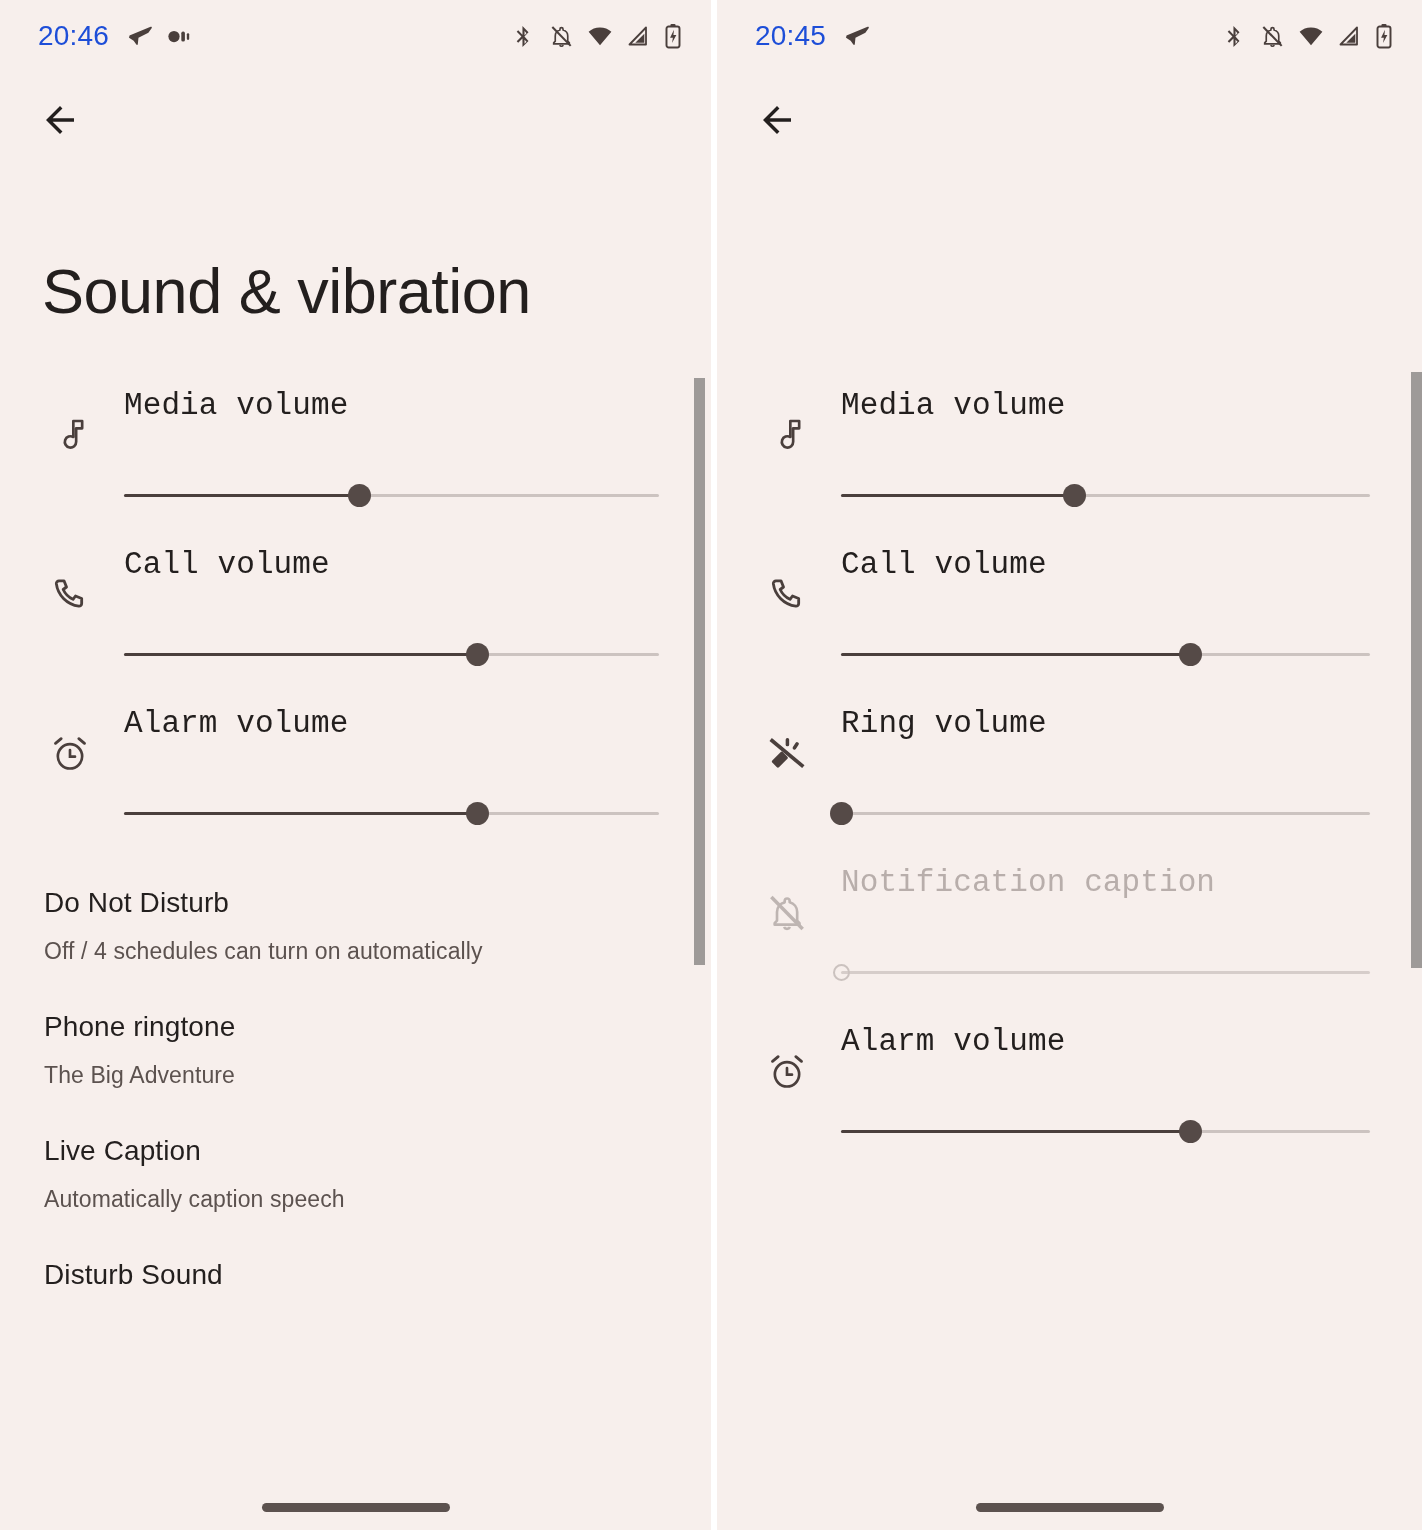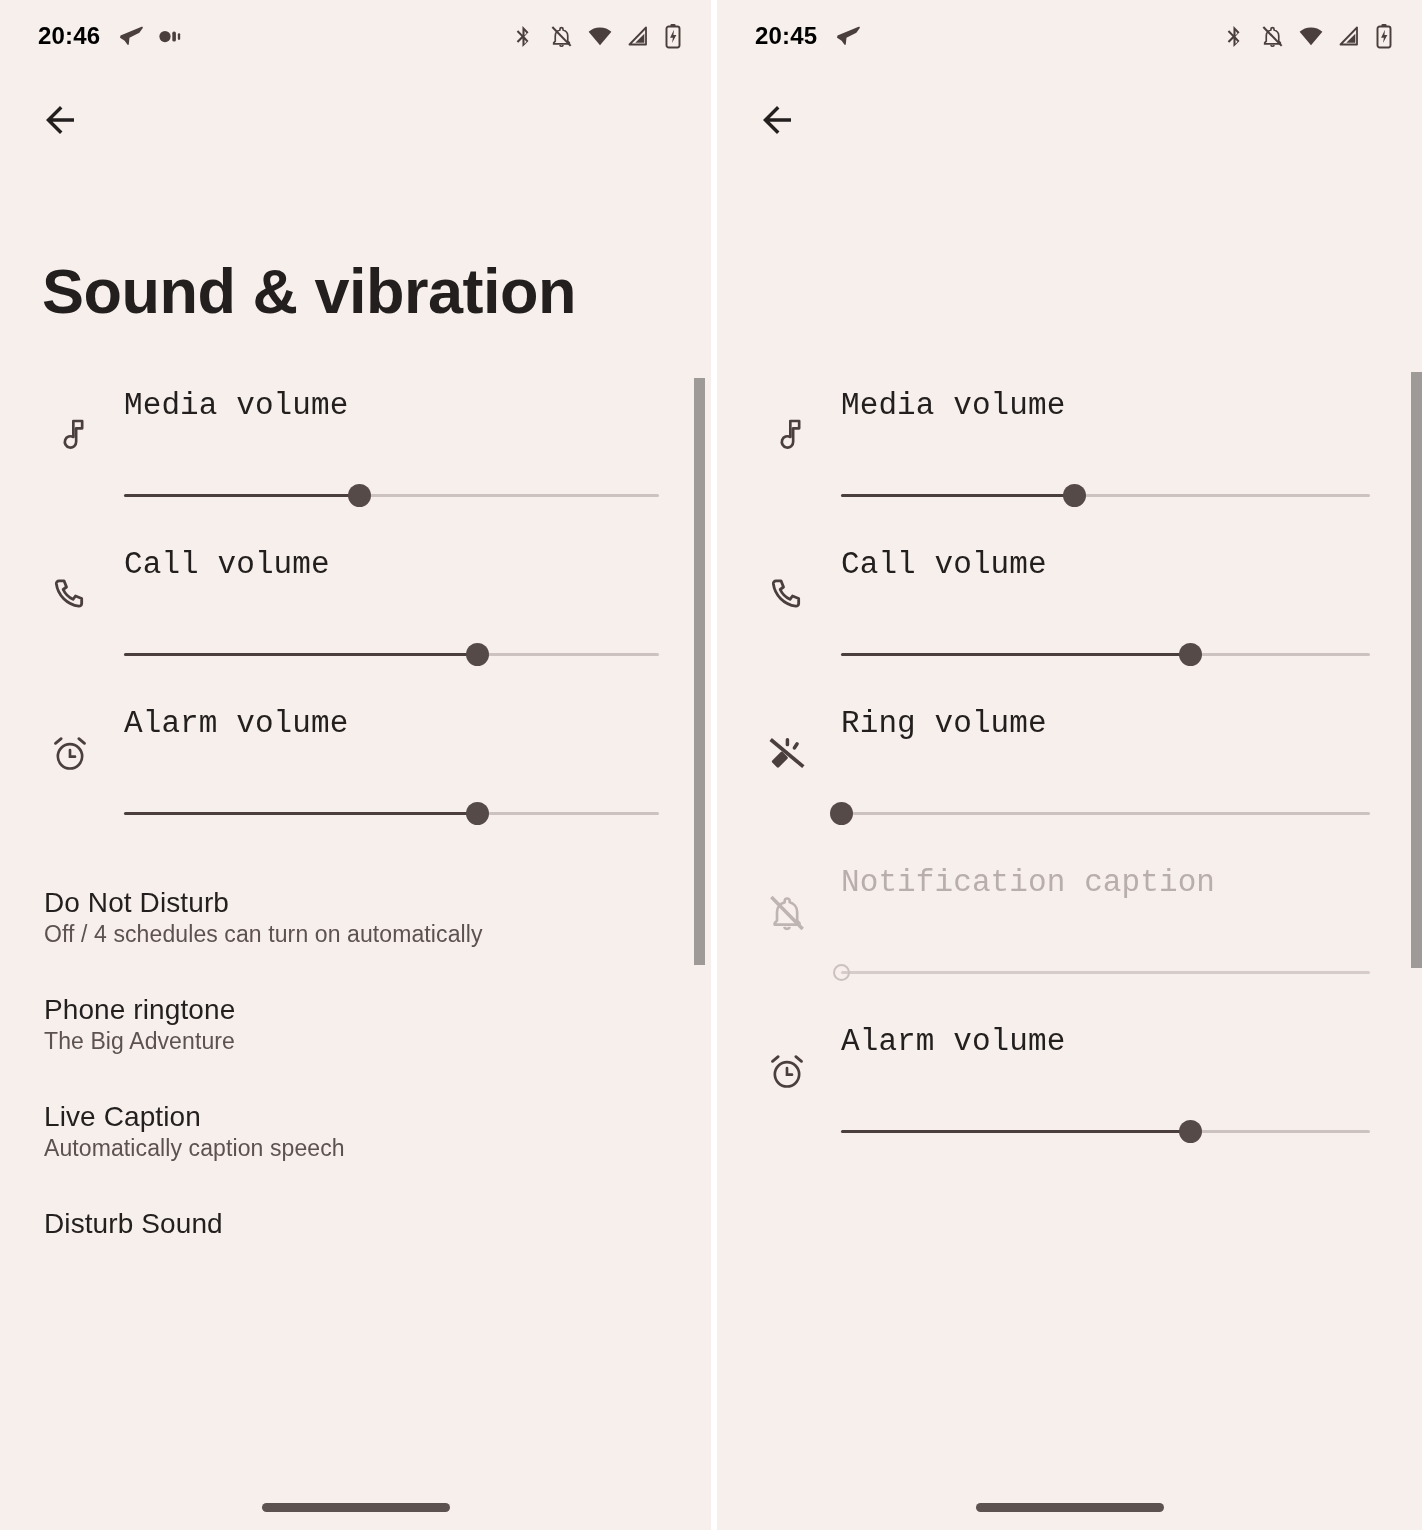--- a/index.html
+++ b/index.html
@@ -19,40 +19,40 @@
   }
   .panel.right { border-left:6px solid #ffffff; width:711px; }
 
   
   .statusbar {
     position:absolute; top:0; left:0; right:0; height:72px;
     display:flex; align-items:center;
     padding:0 28px 0 38px;
     color:#4a3f3c;
   }
-  .sb-clock { font-size:24px; letter-spacing:.2px; color:#000000; font-weight:700; }
+  .sb-clock { font-size:28px; letter-spacing:.2px; color:#1d4ed8; font-weight:400; }
   .sb-left-icons { display:flex; align-items:center; gap:11px; margin-left:18px; }
   .sb-spacer { flex:1; }
   .sb-right-icons { display:flex; align-items:center; gap:13px; }
   .sb-icon svg { display:block; }
 
   
   .backbar { position:absolute; top:92px; left:0; width:100%; height:56px; }
   .back-btn {
     position:absolute; left:30px; top:0;
     width:60px; height:56px;
     display:flex; align-items:center; justify-content:center;
     cursor:pointer;
   }
 
   
   .page-title {
     position:absolute; left:42px; top:258px;
     font-size:63px; line-height:1.05;
-    color:#231f1e; font-weight:700;
+    color:#231f1e; font-weight:400;
     letter-spacing:-.5px; white-space:nowrap;
   }
 
   
   .content { position:absolute; left:0; right:0; top:378px; bottom:0; }
 
   
   .slider-row { position:relative; height:159px;font-family:Liberation Mono, monospace; }
   .slider-row .row-icon {
     position:absolute; left:48px; top:36px;
@@ -89,21 +89,21 @@
   }
   .slider-row.disabled .row-icon { opacity:.32; }
 
   
   .list-row { position:relative; padding:0 0 0 44px; }
   .list-title {
     font-size:28px; color:#231f1e; font-weight:400; letter-spacing:.1px;
     white-space:nowrap;
   }
   .list-sub {
-    font-size:23px; color:#5c524f; font-weight:400; margin-top:2px;
+    font-size:23px; color:#5c524f; font-weight:400; margin-top:19px;
     white-space:nowrap; letter-spacing:.1px;
   }
   .panel.right .list-row { padding-left:757px; }
 
   
   .scrollbar {
     position:absolute; width:11px; border-radius:0;
     background:#9e9a98;
   }
   .scrollbar.left-sb { right:6px; top:378px; height:587px; }

